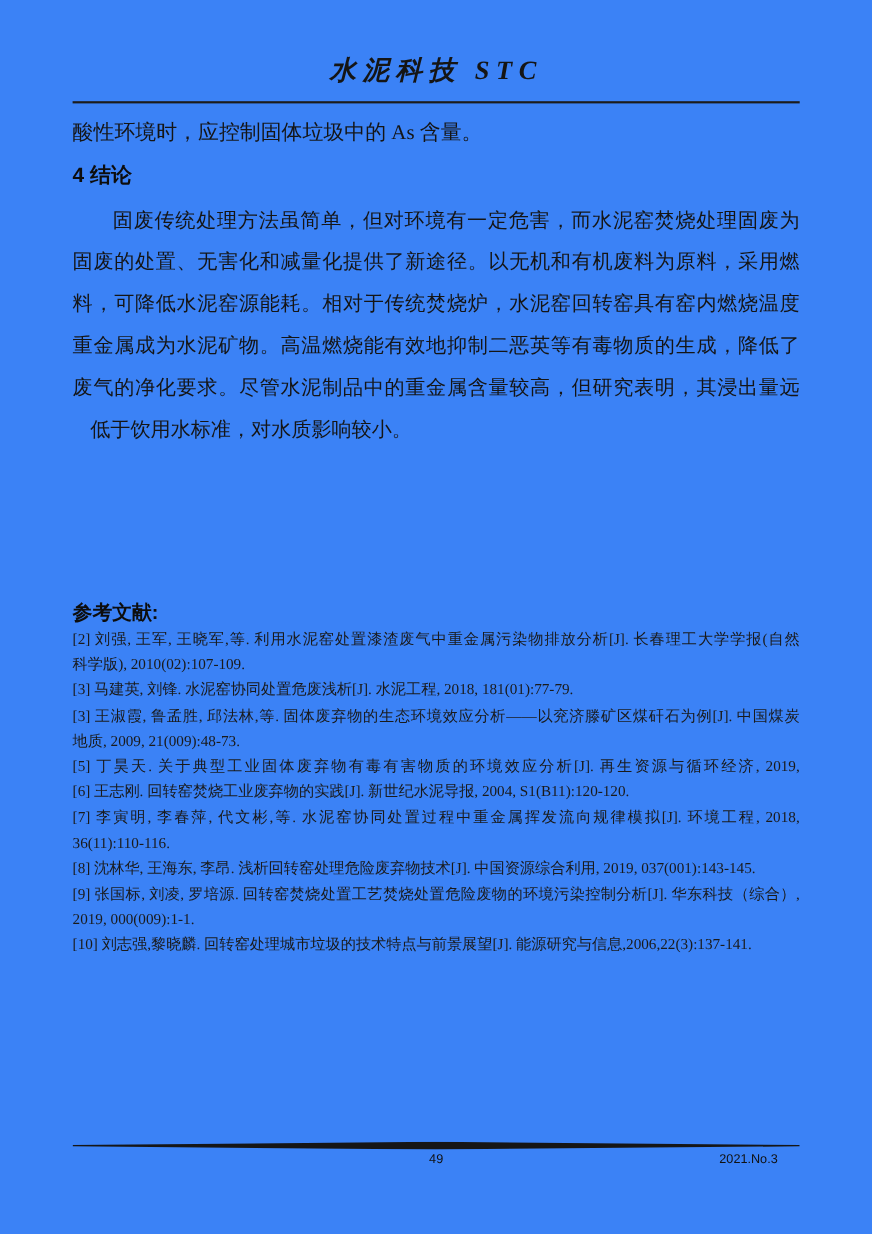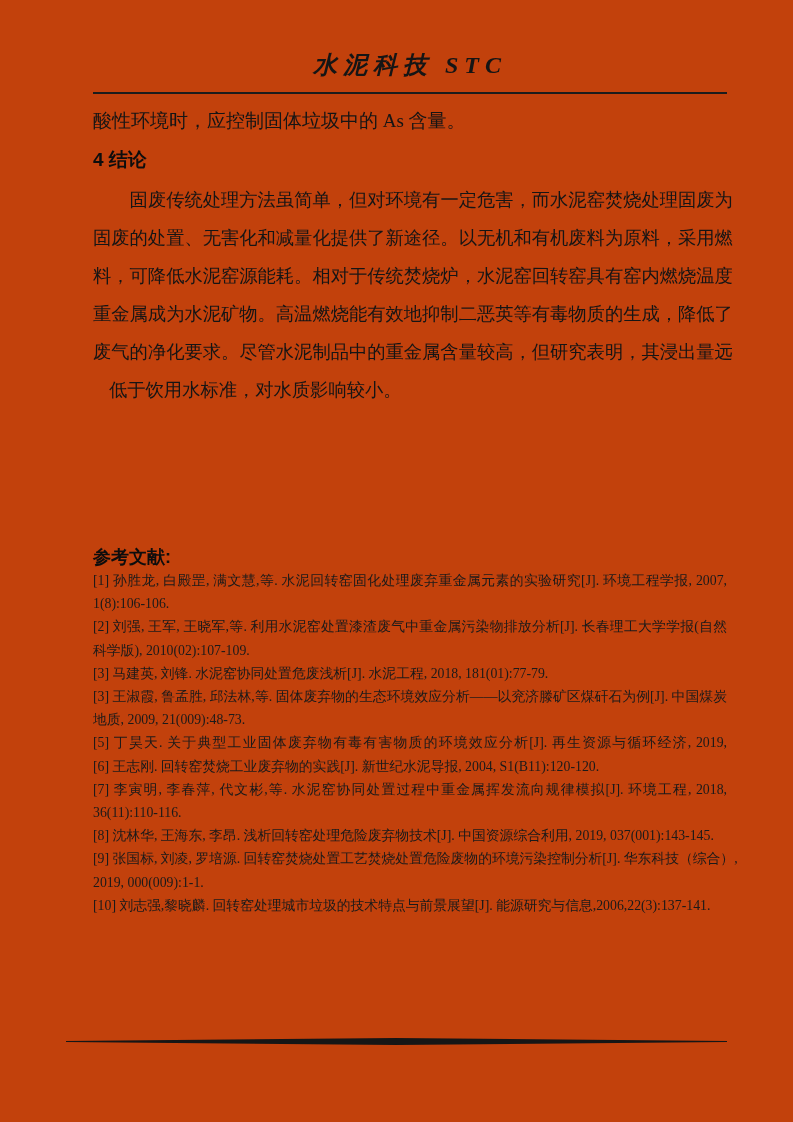--- a/index.html
+++ b/index.html
@@ -1,22 +1,22 @@
 <!DOCTYPE html>
 <html><head>
 <meta charset="utf-8">
 <style>
   html,body{margin:0;padding:0;background:#9b9b9b;}
   .page{
     position:relative;
     width:793px;height:1122px;
     margin:0 auto;
-    background:#c2410c;
+    background:#3b82f6;
     box-sizing:border-box;
-    padding:50px 66px 0 93px;
+    padding:50px 66px 0 66px;
     font-family:"Liberation Serif","DejaVu Serif",serif;
     color:#111;
     overflow:hidden;
   }
   
   .journal-title{
     text-align:center;
     font-family:"Liberation Serif","DejaVu Serif",serif;
     font-style:italic;
     font-weight:600;
@@ -114,24 +114,20 @@
     <div class="c-line">料，可降低水泥窑源能耗。相对于传统焚烧炉，水泥窑回转窑具有窑内燃烧温度</div>
     <div class="c-line">重金属成为水泥矿物。高温燃烧能有效地抑制二恶英等有毒物质的生成，降低了</div>
     <div class="c-line">废气的净化要求。尽管水泥制品中的重金属含量较高，但研究表明，其浸出量远</div>
     <div class="c-line last">低于饮用水标准，对水质影响较小。</div>
   </div>
 
   <div>
     <div class="ref-heading">参考文献:</div>
     <div class="ref-list">
       <div>
-        <div class="r-line jl">[1] 孙胜龙, 白殿罡, 满文慧,等. 水泥回转窑固化处理废弃重金属元素的实验研究[J]. 环境工程学报, 2007,</div>
-        <div class="r-line">1(8):106-106.</div>
-      </div>
-      <div>
         <div class="r-line jl">[2] 刘强, 王军, 王晓军,等. 利用水泥窑处置漆渣废气中重金属污染物排放分析[J]. 长春理工大学学报(自然</div>
         <div class="r-line">科学版), 2010(02):107-109.</div>
       </div>
       <div>
         <div class="r-line">[3] 马建英, 刘锋. 水泥窑协同处置危废浅析[J]. 水泥工程, 2018, 181(01):77-79.</div>
       </div>
       <div>
         <div class="r-line jl">[3] 王淑霞, 鲁孟胜, 邱法林,等. 固体废弃物的生态环境效应分析——以兖济滕矿区煤矸石为例[J]. 中国煤炭</div>
         <div class="r-line">地质, 2009, 21(009):48-73.</div>
       </div>
@@ -155,15 +151,19 @@
       <div>
         <div class="r-line">[10] 刘志强,黎晓麟. 回转窑处理城市垃圾的技术特点与前景展望[J]. 能源研究与信息,2006,22(3):137-141.</div>
       </div>
     </div>
   </div>
 
   <div class="footer">
     <svg class="footer-rule" viewBox="0 0 661 7" preserveAspectRatio="none" xmlns="http://www.w3.org/2000/svg">
       <polygon points="0,2.9 330,0 661,2.9 661,4.1 330,7 0,4.1" fill="#161616"></polygon>
     </svg>
+    <div class="footer-row">
+      <span class="page-number">49</span>
+      <span class="issue-label">2021.No.3</span>
+    </div>
   </div>
 
 </div>
 
 </body></html>

